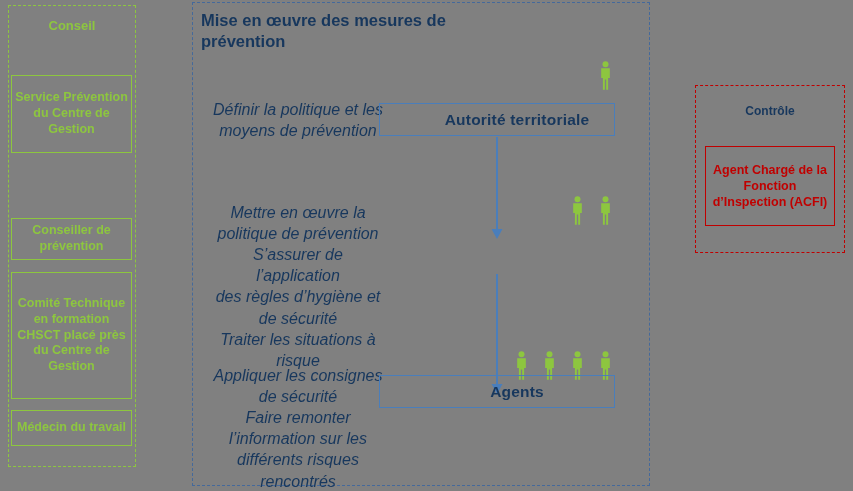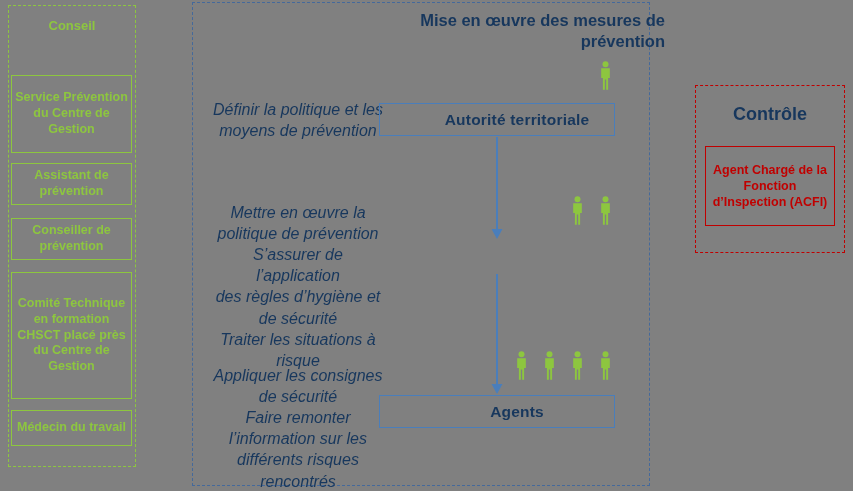--- a/index.html
+++ b/index.html
@@ -19,52 +19,51 @@
   .panel-left{left:8px;top:5px;width:128px;height:462px;border:1px dashed var(--green);}
   .panel-center{left:192px;top:2px;width:458px;height:484px;border:1px dashed var(--panel-border);}
   .panel-right{left:695px;top:85px;width:150px;height:168px;border:1px dashed var(--red);}
 
   .lp-title{position:absolute;top:12px;left:0;width:100%;text-align:center;
     color:var(--green);font-size:13px;font-weight:bold;}
   .lp-item{position:absolute;left:2px;width:121px;border:1px solid var(--green);
     color:var(--green);font-size:12.5px;font-weight:bold;line-height:1.26;
     display:flex;align-items:center;justify-content:center;text-align:center;padding:2px 3px;}
 
-  .center-title{position:absolute;top:7px;left:16px;width:100%;text-align:right;
+  .center-title{position:absolute;top:7px;left:8px;width:100%;text-align:left;
     color:var(--navy);font-size:16.5px;font-weight:bold;white-space:pre-line;line-height:1.25;}
 
   .node{position:absolute;left:186px;width:236px;height:33px;border:1px solid var(--node-border);
     color:var(--navy);font-weight:bold;font-size:15.5px;
     display:flex;align-items:center;justify-content:center;text-align:center;letter-spacing:.2px;padding-left:40px;}
 
   .desc{position:absolute;left:20px;width:170px;text-align:center;
     color:var(--navy);font-style:italic;font-size:16px;line-height:1.32;white-space:pre-line;}
 
   .icons-row{position:absolute;right:36px;display:flex;gap:13px;align-items:flex-end;}
   .person{width:15px;height:29px;fill:var(--green);display:block;}
 
   .arrow{position:absolute;left:297px;display:block;}
   .arrow line{stroke:var(--node-border);stroke-width:2;}
   .arrow polygon{fill:var(--node-border);}
 
   .rp-title{position:absolute;top:18px;left:0;width:100%;text-align:center;
-    color:var(--navy);font-size:18px;font-weight:bold;}
+    color:var(--navy);font-size:12px;font-weight:bold;}
   .rp-item{position:absolute;left:9px;top:60px;width:130px;height:80px;border:1px solid var(--red);
     color:var(--red);font-size:12.5px;font-weight:bold;line-height:1.3;
     display:flex;align-items:center;justify-content:center;text-align:center;padding:18px 6px;}
 </style>
 </head>
 <body>
 
 <div class="canvas">
 
   <section class="panel panel-left">
     <div class="lp-title">Conseil</div>
     <div class="lp-item" style="top:69px;height:78px">Service Prévention du Centre de Gestion</div>
-    <div class="lp-item" style="top:157px;height:42px">Assistant de prévention</div>
     <div class="lp-item" style="top:212px;height:42px">Conseiller de prévention</div>
     <div class="lp-item" style="top:266px;height:127px">Comité Technique en formation CHSCT placé près du Centre de Gestion</div>
     <div class="lp-item" style="top:404px;height:36px">Médecin du travail</div>
   </section>
 
   <section class="panel panel-center">
     <div class="center-title">Mise en œuvre des mesures de
 prévention</div>
 
     <div class="desc" style="top:96px">Définir la politique et les
@@ -122,21 +121,21 @@
         </svg>
       <svg class="person" viewBox="0 0 20 39">
           <circle cx="10" cy="4.3" r="4"></circle>
           <path d="M4.2 9.6 H15.8 V23 H13.5 V38.5 H10.9 V25 H9.1 V38.5 H6.5 V23 H4.2 Z"></path>
         </svg>
       <svg class="person" viewBox="0 0 20 39">
           <circle cx="10" cy="4.3" r="4"></circle>
           <path d="M4.2 9.6 H15.8 V23 H13.5 V38.5 H10.9 V25 H9.1 V38.5 H6.5 V23 H4.2 Z"></path>
         </svg>
     </div>
-    <div class="node" style="top:392px">Agents</div>
+    <div class="node" style="top:372px">Agents</div>
   </section>
 
   <section class="panel panel-right">
     <div class="rp-title">Contrôle</div>
     <div class="rp-item">Agent Chargé de la Fonction d’Inspection (ACFI)</div>
   </section>
 
 </div>
 
 </body></html>

